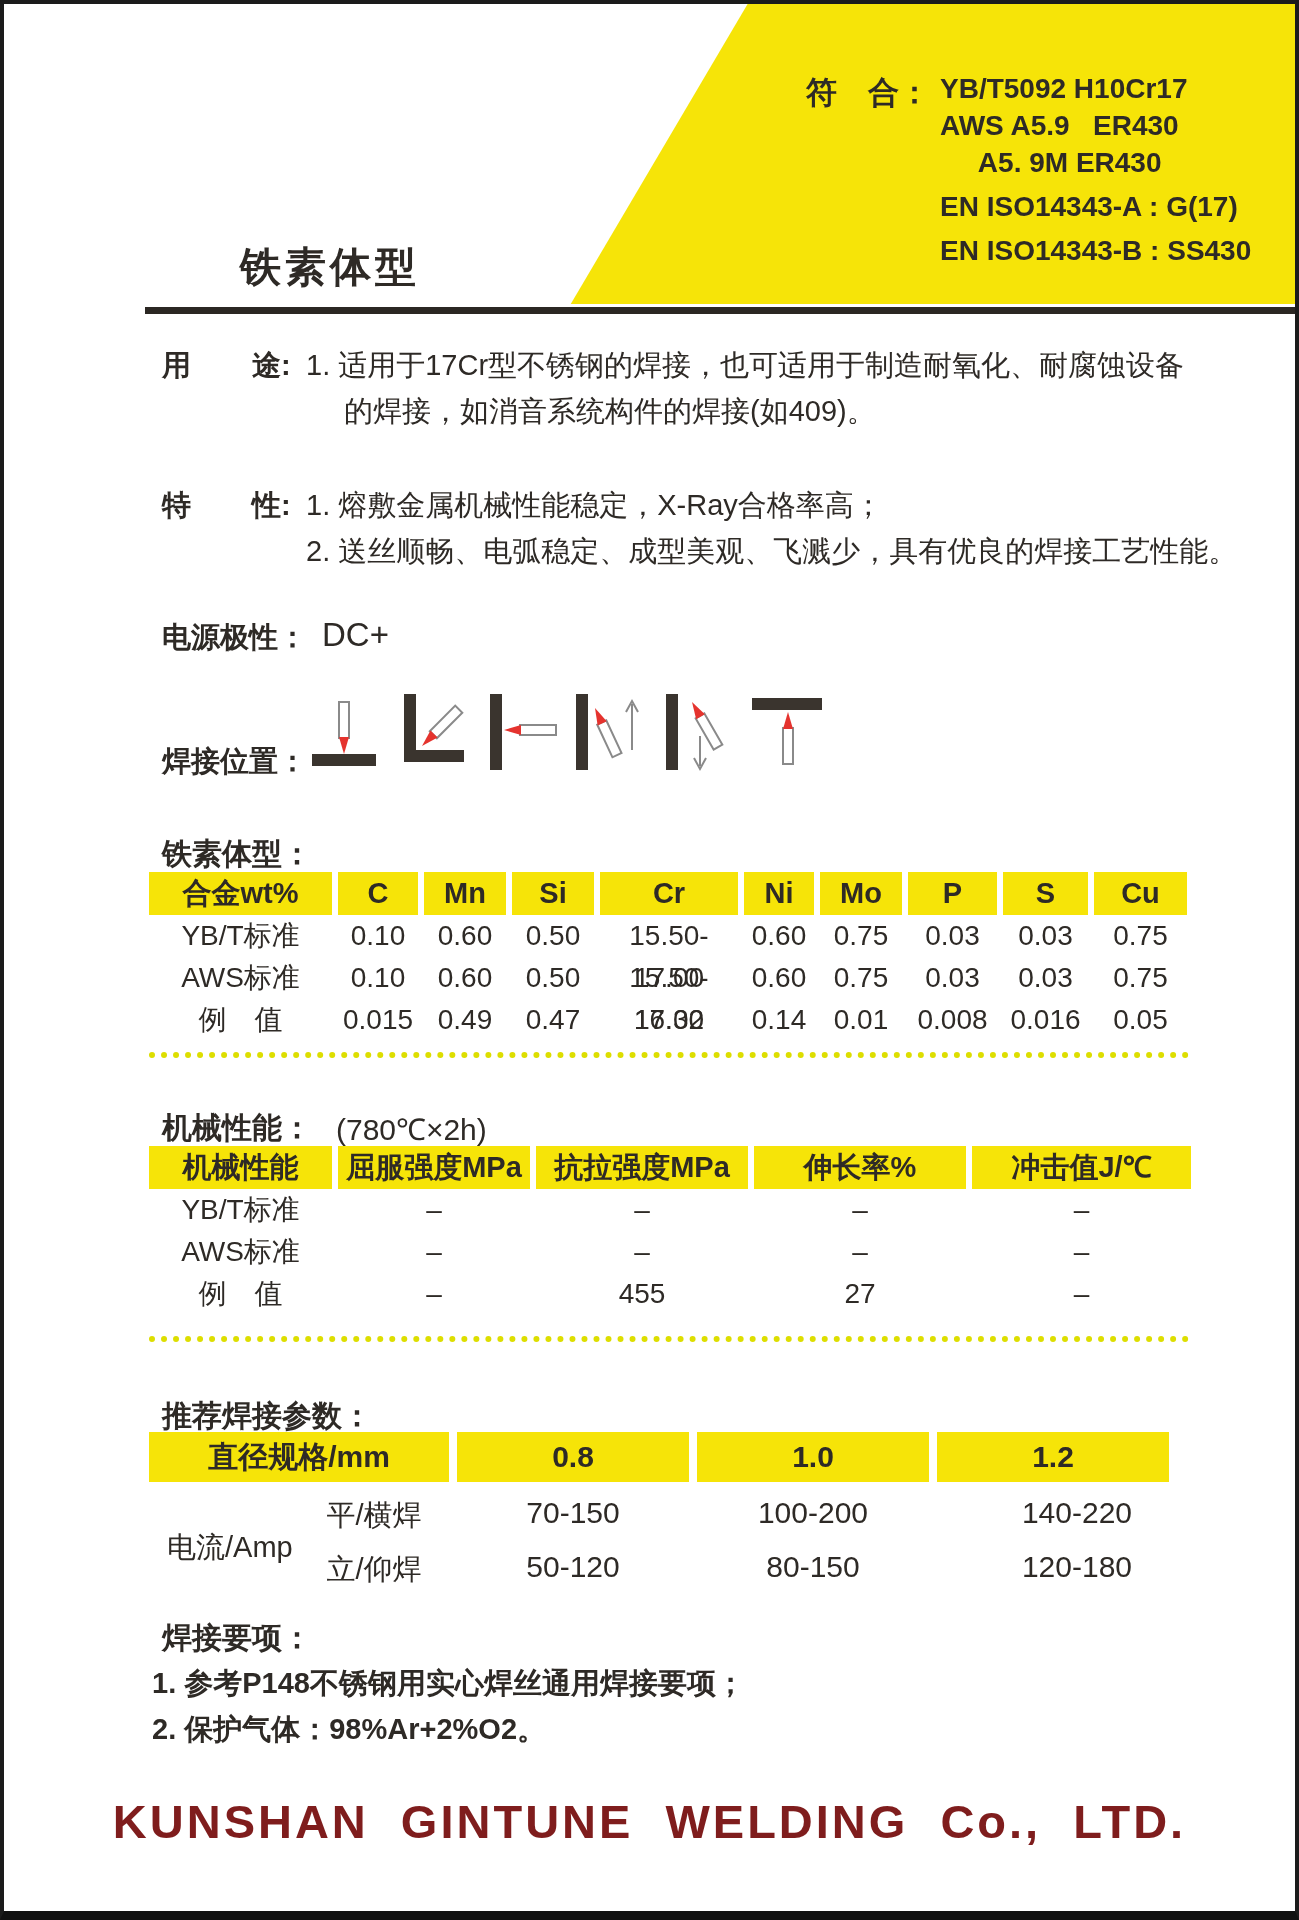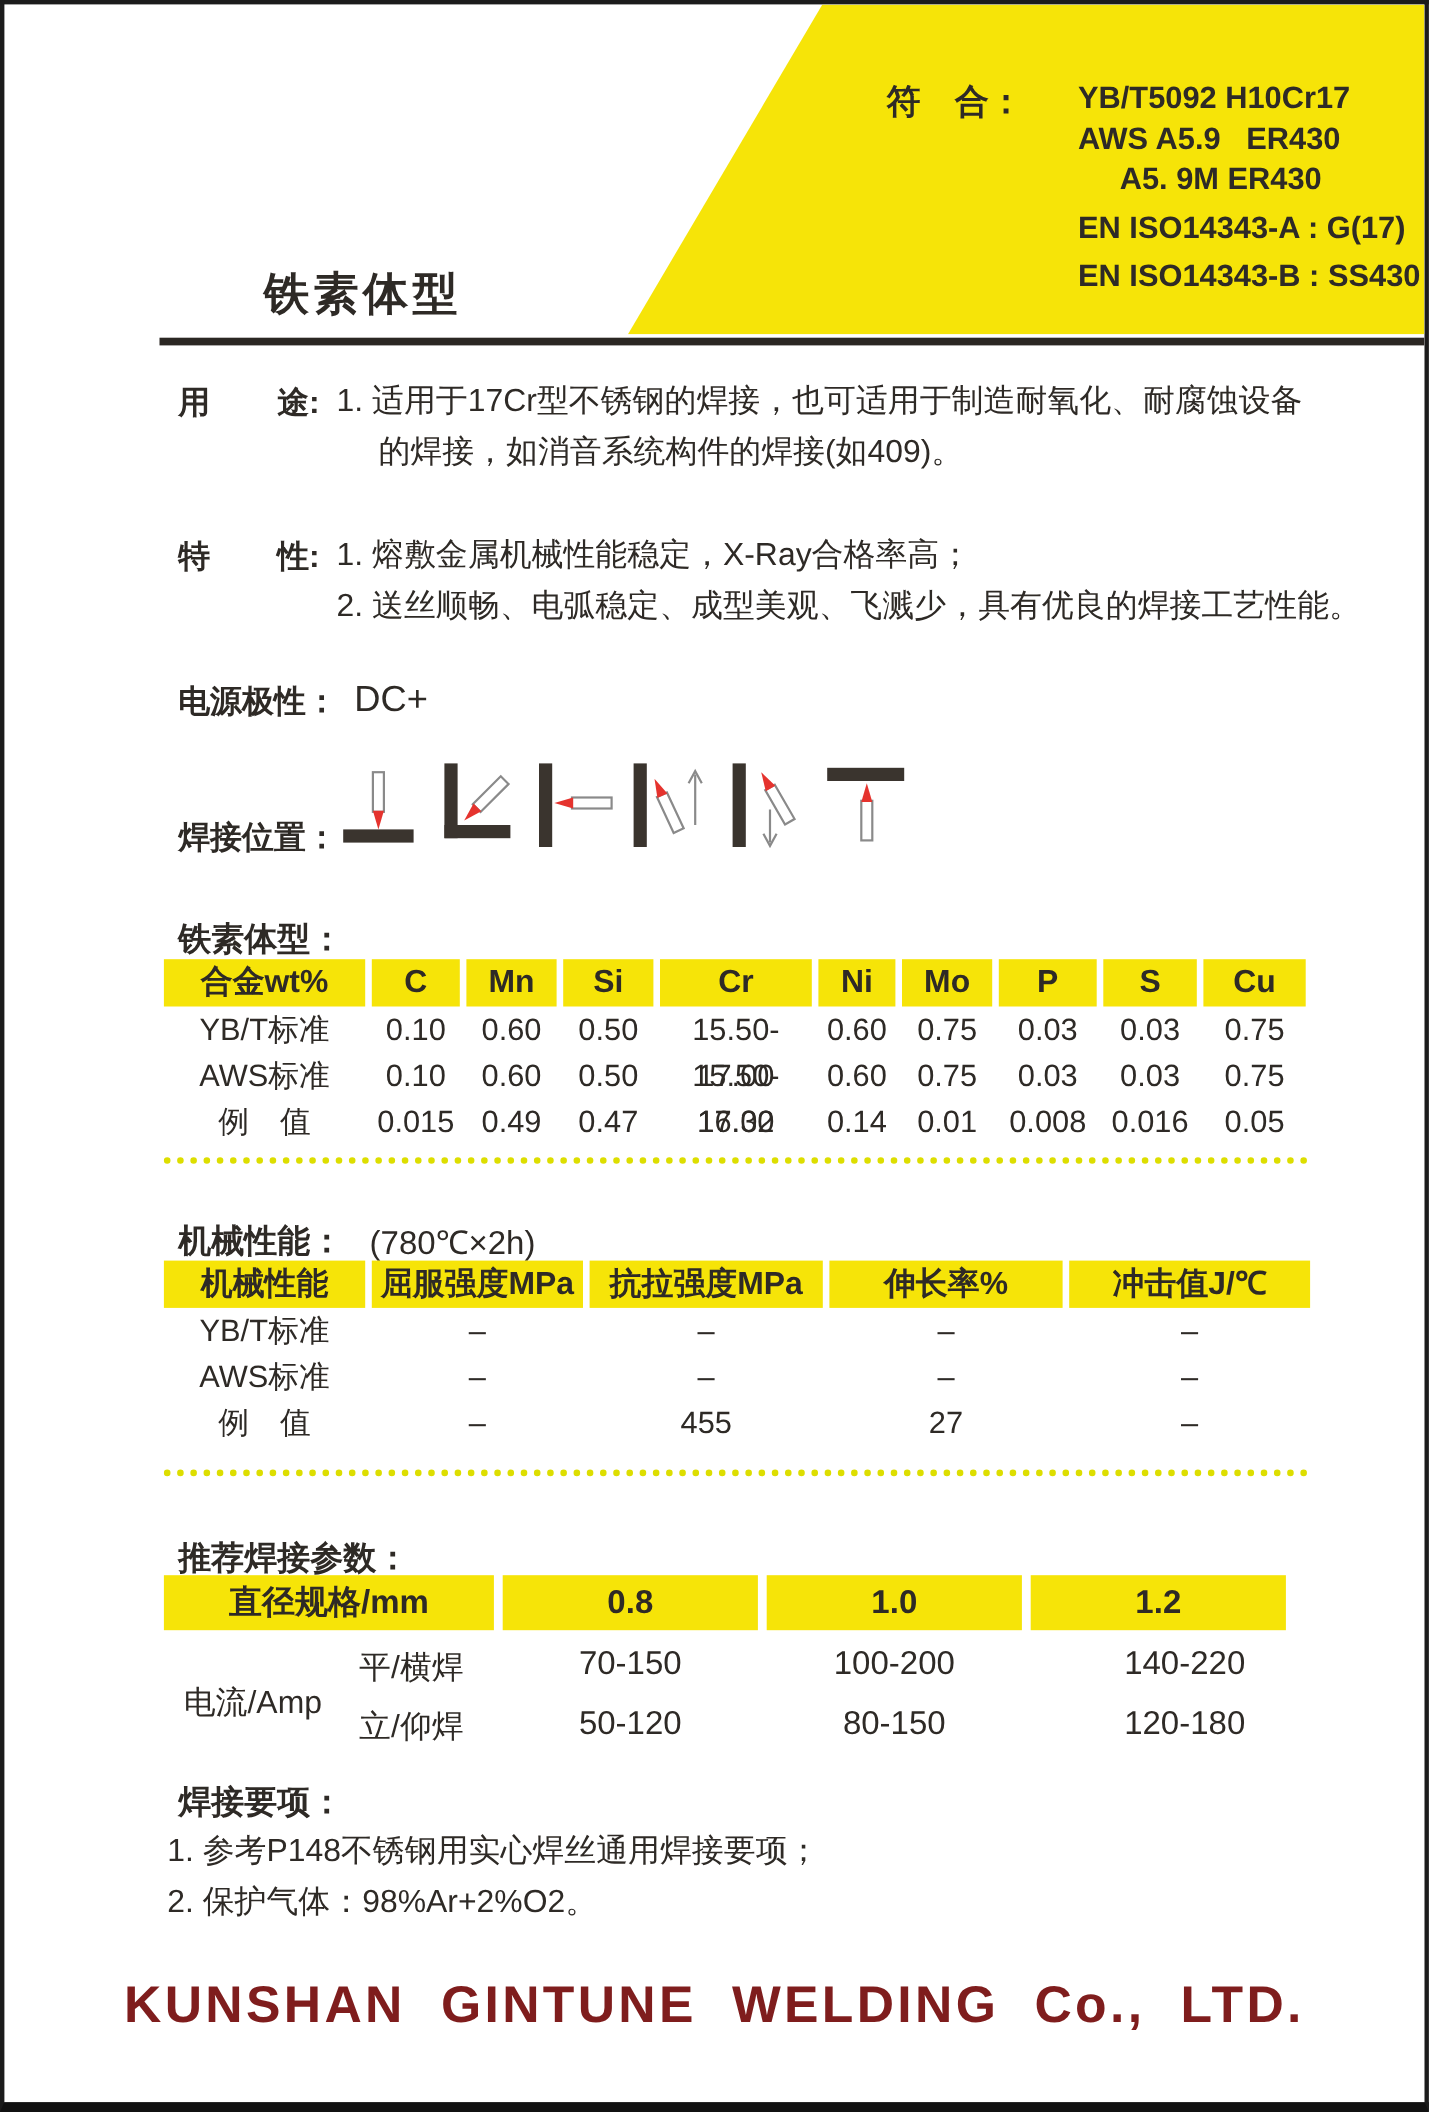--- a/index.html
+++ b/index.html
@@ -11,21 +11,21 @@
   }
   
   .yellow-panel {
     position:absolute; top:0; left:0; width:100%; height:300px;
     background:#F6E408;
     clip-path:polygon(57.6% 0, 100% 0, 100% 100%, 43.9% 100%);
   }
   .title { position:absolute; left:168px; top:40px; font-size:92px; font-weight:bold; letter-spacing:1px; }
   .subtitle { position:absolute; left:238px; top:174px; font-size:35px; font-weight:bold; }
   .ferritic { position:absolute; left:236px; top:236px; font-size:41px; font-weight:bold; letter-spacing:4px; }
-  .compliance { position:absolute; left:802px; top:66px; display:flex;gap:40px; }
+  .compliance { position:absolute; left:802px; top:66px; display:flex; }
   .comp-label { font-size:31px; font-weight:bold; white-space:pre; margin-top:2px; }
   .comp-lines { margin-left:10px; font-size:28px; font-weight:bold; }
   .comp-line { white-space:pre; line-height:37px; }
   .comp-line.gap { margin-top:7px; }
   .divider { position:absolute; left:141px; top:303px; width:1150px; height:7px; background:#2b2723; }
 
   
   .seclab { position:absolute; font-size:29px; font-weight:bold; }
   .bodytext { font-size:29px; line-height:46px; }
 
@@ -64,21 +64,21 @@
     grid-template-columns:300px 232px 232px 232px;
   }
   .param-head .hcell { height:50px; line-height:50px; font-size:30px; }
   .param-body { position:absolute; left:145px; top:1482px; width:1020px; height:125px; }
   .pgroup { position:absolute; left:18px; top:42px; font-size:29px; }
   .psub { position:absolute; left:150px; width:150px; text-align:center; font-size:29px; }
   .pval { position:absolute; width:232px; text-align:center; font-size:30px; }
   .prow1 { top:10px; } .prow2 { top:64px; }
   .pc2 { left:308px; } .pc3 { left:548px; } .pc4 { left:812px; }
 
-  .notes-lines { position:absolute; left:148px; top:1656px; font-size:29px; line-height:46px; }
+  .notes-lines { position:absolute; left:148px; top:1656px; font-size:29px; line-height:46px;font-weight:bold; }
 
   .footer {
     position:absolute; left:0; top:1790px; width:100%;
     text-align:center; color:#7f1d1d; font-size:47px; font-weight:bold;
     letter-spacing:3px; word-spacing:16px;
   }
 </style>
 </head>
 <body>
 

